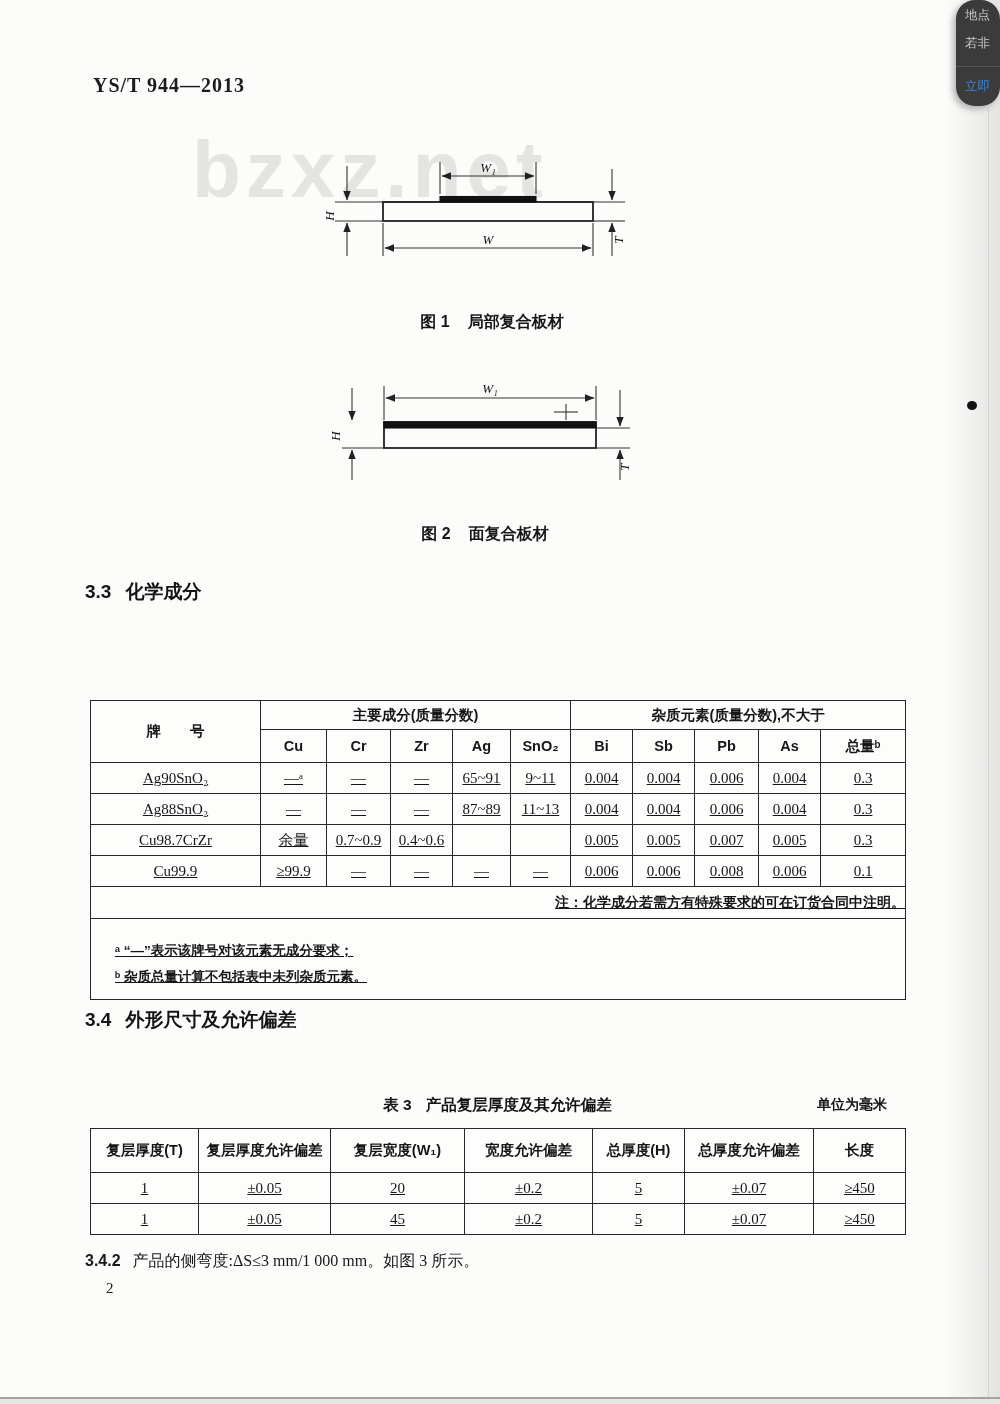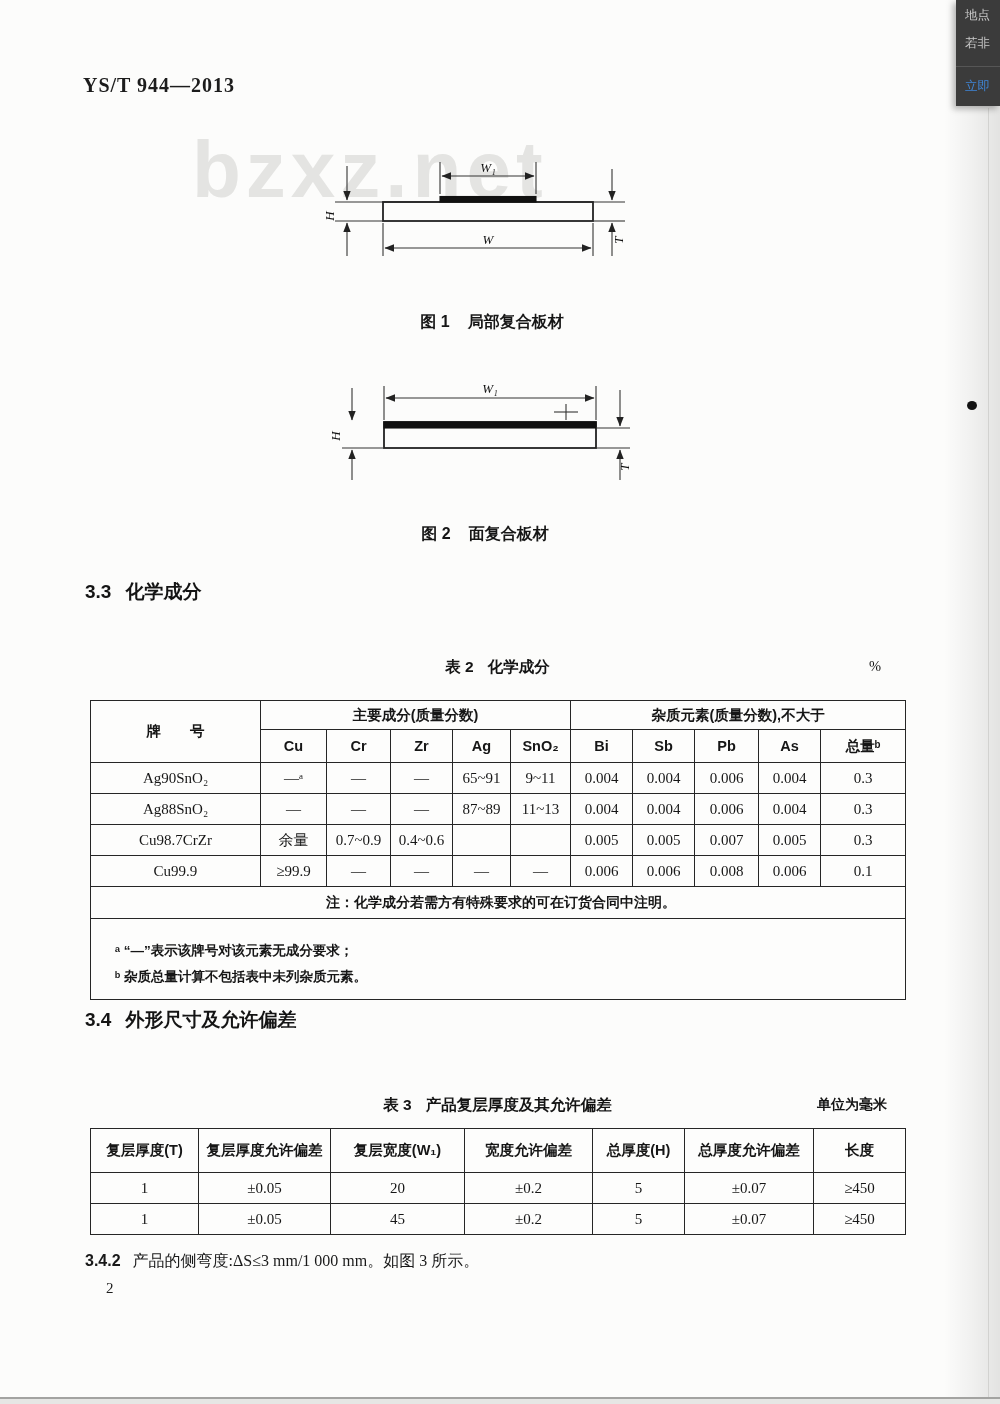--- a/index.html
+++ b/index.html
@@ -15,26 +15,26 @@
   .edge-line { position:absolute; top:108px; right:11px; width:1px; height:1290px; background:#d2d2d0; }
   .bottom-strip { position:absolute; left:0; bottom:0; width:100%; height:7px;
     background:#e6e6e4; border-top:2px solid #a3a3a1; }
   .punch-dot { position:absolute; left:967px; top:401px; width:10px; height:9px;
     background:#121212; border-radius:50%; }
 
   
   .overlay { position:absolute; top:0; right:0; width:44px; height:106px;
     background:#3b3b3b; box-shadow:-3px 3px 6px rgba(0,0,0,0.28);
     font-family:"Liberation Sans", sans-serif; font-size:12.5px; color:#c9c9c9;
-    padding:7px 0 0 9px; }
+    padding:7px 0 0 9px;border-radius:19px; }
   .overlay .ln { white-space:nowrap; margin-bottom:11px; }
   .overlay .divider { width:44px; height:1px; background:#565656; margin:14px 0 11px -9px; }
   .overlay .link { color:#3f86d8; white-space:nowrap; cursor:pointer; }
 
-  .doc-number { position:absolute; left:83px; top:74px; font-size:20px; font-weight:bold; letter-spacing:1px; }
+  .doc-number { position:absolute; left:93px; top:74px; font-size:20px; font-weight:bold; letter-spacing:1px; }
   .watermark { position:absolute; left:192px; top:124px;
     font-family:"Liberation Sans", sans-serif; font-weight:bold; font-size:80px;
     color:#e4e4e2; letter-spacing:5px; z-index:0; }
 
   .figure { position:absolute; z-index:1; }
   .fig-caption { position:absolute; z-index:1; text-align:center;
     font-family:"Liberation Sans", sans-serif; font-weight:bold; font-size:16px; color:#161616; }
   .fig-caption .gap { display:inline-block; width:18px; }
   svg text { font-family:"Liberation Serif", serif; font-style:italic; font-size:13px; fill:#111; }
 
@@ -49,23 +49,23 @@
   .tbl-caption .gap { display:inline-block; width:14px; }
   .tbl-caption .unit { position:absolute; right:24px; top:1px; font-weight:normal;
     font-family:"Liberation Serif", serif; font-size:14.5px; }
   .tbl-caption .unit-cn { position:absolute; right:18px; top:1px; font-size:14px; }
 
   table.tbl { position:absolute; border-collapse:collapse; table-layout:fixed;
     background:#fdfdfc; z-index:1; }
   .tbl th, .tbl td { border:1.6px solid #262626; text-align:center; vertical-align:middle;
     padding:0; overflow:hidden; }
   .tbl th { font-family:"Liberation Sans", sans-serif; font-weight:bold; font-size:14.5px; color:#161616; }
-  .tbl td { font-family:"Liberation Serif", serif; font-size:15px; color:#161616; }
+  .tbl td { font-family:"Liberation Serif", serif; font-size:15px; color:#161616;text-decoration:underline; }
   .t2 .r-group { height:29px; } .t2 .r-sub { height:33px; } .t2 .r-data { height:31px; }
-  .t2 td.note { height:32px; text-align:center; padding-left:6px;
+  .t2 td.note { height:32px; text-align:right; padding-left:6px;
     font-family:"Liberation Sans", sans-serif; font-weight:bold; font-size:14px; }
   .t2 td.fnotes { text-align:left; padding:19px 0 9px 24px;
     font-family:"Liberation Sans", sans-serif; font-weight:bold; font-size:13.5px; }
   .t2 td.fnotes div { line-height:26px; }
   .t3 .r-head { height:44px; } .t3 .r-data { height:31px; }
 
   .page-number { position:absolute; left:106px; top:1280px; font-size:15px; }
 </style>
 </head>
 <body>
@@ -146,24 +146,20 @@
     <text x="297" y="95" text-anchor="middle" transform="rotate(-90 297 95)">T</text>
   </svg>
   <div class="fig-caption" style="left:285px; top:524px; width:400px;">
     <span>图 2</span><span class="gap"></span><span>面复合板材</span>
   </div>
 
   <div class="heading" style="left:85px; top:579px;">
     <span class="num">3.3</span><span>化学成分</span>
   </div>
 
-  <div class="tbl-caption" style="top:657px;">
-    <span>表 2</span><span class="gap"></span><span>化学成分</span>
-    <span class="unit">%</span>
-  </div>
 
   <table class="tbl t2" style="left:90px; top:700px; width:815px;">
     <colgroup>
       <col style="width:170px">
         <col style="width:66px">
         <col style="width:64px">
         <col style="width:62px">
       <col style="width:58px">
         <col style="width:60px">
         <col style="width:62px">

